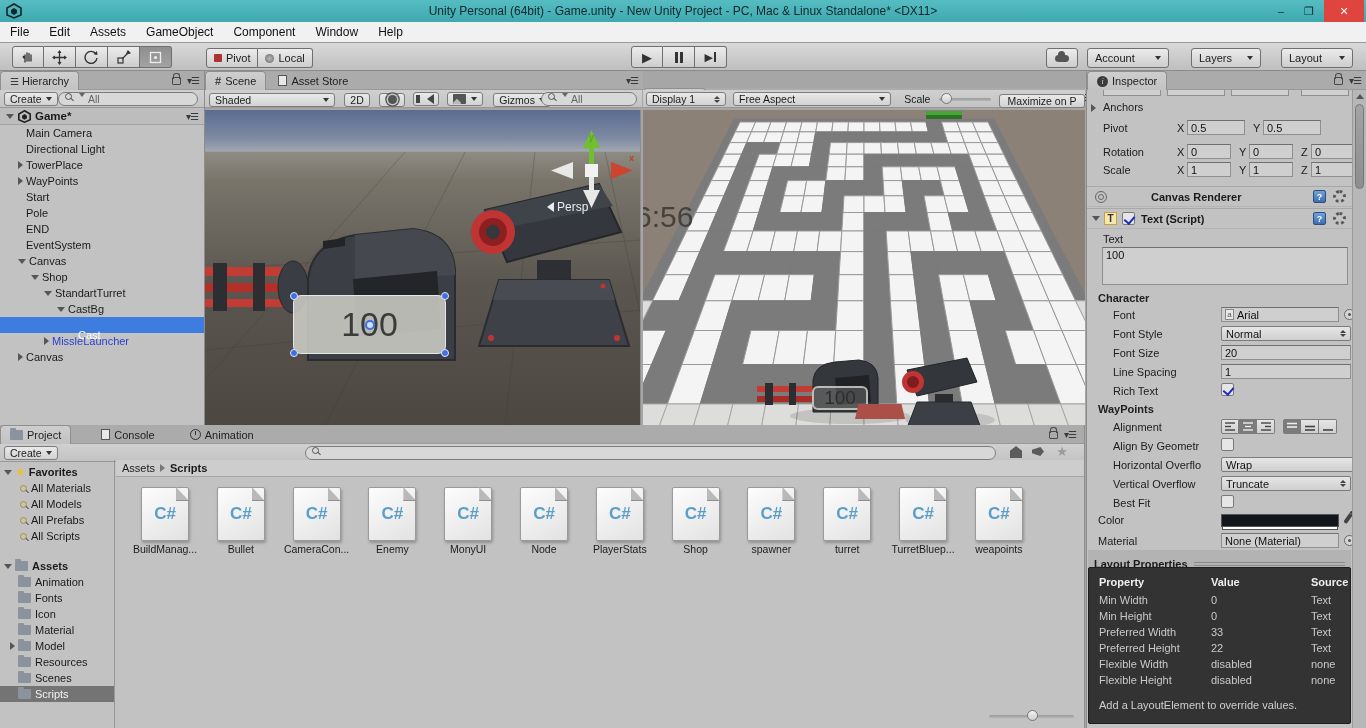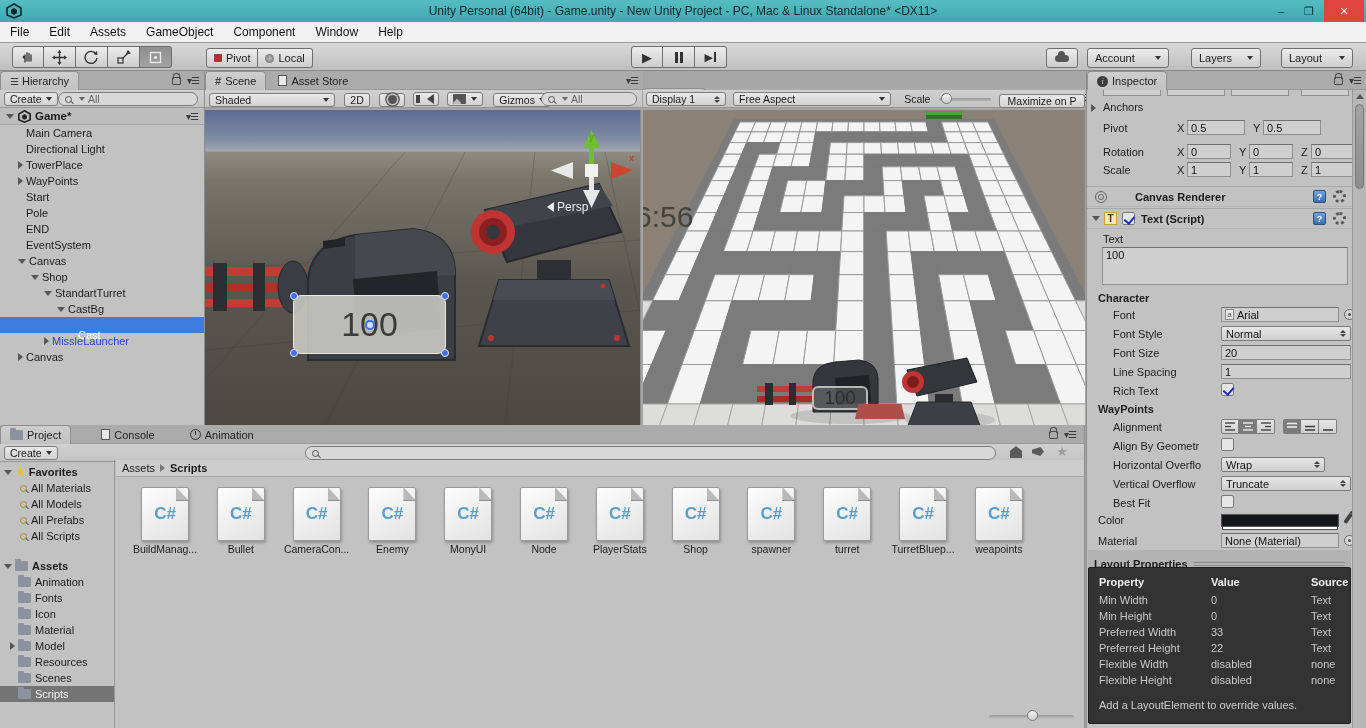--- a/index.html
+++ b/index.html
@@ -36,21 +36,21 @@
     border-top:5px solid #333; display:inline-block; margin-left:6px; }
   .caret.sm { border-left-width:3px; border-right-width:3px; border-top-width:4px; margin-left:4px; }
   
   .tabbar { position:absolute; height:19px; background:#ababab; border-bottom:1px solid #999; }
   .tab { display:inline-flex; align-items:center; height:19px; padding:0 9px; font-size:11px; color:#222;
     border-radius:4px 4px 0 0; gap:4px; vertical-align:top; }
   .tab.active { background:linear-gradient(#cecece,#c2c2c2); border:1px solid #8f8f8f; border-bottom:none; }
   .minibar { position:absolute; height:18px; background:linear-gradient(#d0d0d0,#c3c3c3); border-bottom:1px solid #989898; }
   .mini-dd { display:inline-flex; align-items:center; height:14px; margin-top:2px; padding:0 5px;
     background:linear-gradient(#e9e9e9,#d2d2d2); border:1px solid #7d7d7d; border-radius:3px; font-size:10.5px; }
-  .searchbox { display:inline-flex; align-items:center; height:14px; background:#d8d8d8; border:1px solid #7d7d7d;
+  .searchbox { display:inline-flex; align-items:flex-start; height:14px; background:#d8d8d8; border:1px solid #7d7d7d;
     border-radius:8px; padding:0 6px; color:#666; font-size:10.5px; gap:3px; }
   .mag { width:7px; height:7px; border:1.4px solid #555; border-radius:50%; position:relative; display:inline-block; }
   .mag::after { content:""; position:absolute; width:4px; height:1.4px; background:#555; transform:rotate(45deg);
     right:-3.4px; bottom:-1.4px; }
   .lockicon { width:9px; height:8px; border:1.4px solid #4a4a4a; border-radius:1px; position:relative; display:inline-block; }
   .lockicon::before { content:""; position:absolute; width:5px; height:5px; border:1.4px solid #4a4a4a;
     border-bottom:none; border-radius:3px 3px 0 0; left:0px; top:-5px; }
   .menuicon { font-size:10px; color:#3a3a3a; letter-spacing:-1px; }
   .panemenu { position:absolute; display:flex; gap:6px; align-items:center; }
   
@@ -1062,21 +1062,21 @@
     <div class="ifield" style="left:162px;top:72px;width:44px">
         <span>1</span>
       </div>
     <span class="ilabel" style="left:214px;top:74px">Z</span>
     <div class="ifield" style="left:224px;top:72px;width:42px">
         <span>1</span>
       </div>
 
     <div class="comp-head" style="top:96px">
       <span class="cr-icon" style="margin-left:8px"></span>
-      <span style="margin-left:28px">Canvas Renderer</span>
+      <span style="margin-left:44px">Canvas Renderer</span>
       <span class="bookicon" style="position:absolute;right:26px">?</span>
       <span class="gearicon" style="position:absolute;right:6px"></span>
     </div>
     <div class="comp-head" style="top:118px">
       <span class="arr down" style="margin-left:5px"></span>
       <span class="t-icon" style="margin-left:4px">T</span>
       <span class="chk on" style="position:relative;margin-left:5px"></span>
       <span style="margin-left:6px">Text (Script)</span>
       <span class="bookicon" style="position:absolute;right:26px">?</span>
       <span class="gearicon" style="position:absolute;right:6px"></span>
@@ -1175,21 +1175,21 @@
               </g>
             </svg>
           </span>
       </span>
     </div>
 
     <span class="ilabel" style="left:26px;top:350px;width:106px;overflow:hidden;white-space:nowrap">Align By Geometr</span>
     <span class="chk" style="left:134px;top:348px"></span>
 
     <span class="ilabel" style="left:26px;top:369px;width:106px;overflow:hidden;white-space:nowrap">Horizontal Overflo</span>
-    <div class="ipopup" style="left:134px;top:367px;width:104px">
+    <div class="ipopup" style="left:134px;top:367px;width:146px">
       <span>Wrap</span>
         <span class="enum-arr">
           <i class="up"></i>
           <i class="dn"></i>
         </span>
     </div>
 
     <span class="ilabel" style="left:26px;top:388px">Vertical Overflow</span>
     <div class="ipopup" style="left:134px;top:386px;width:130px">
       <span>Truncate</span>

